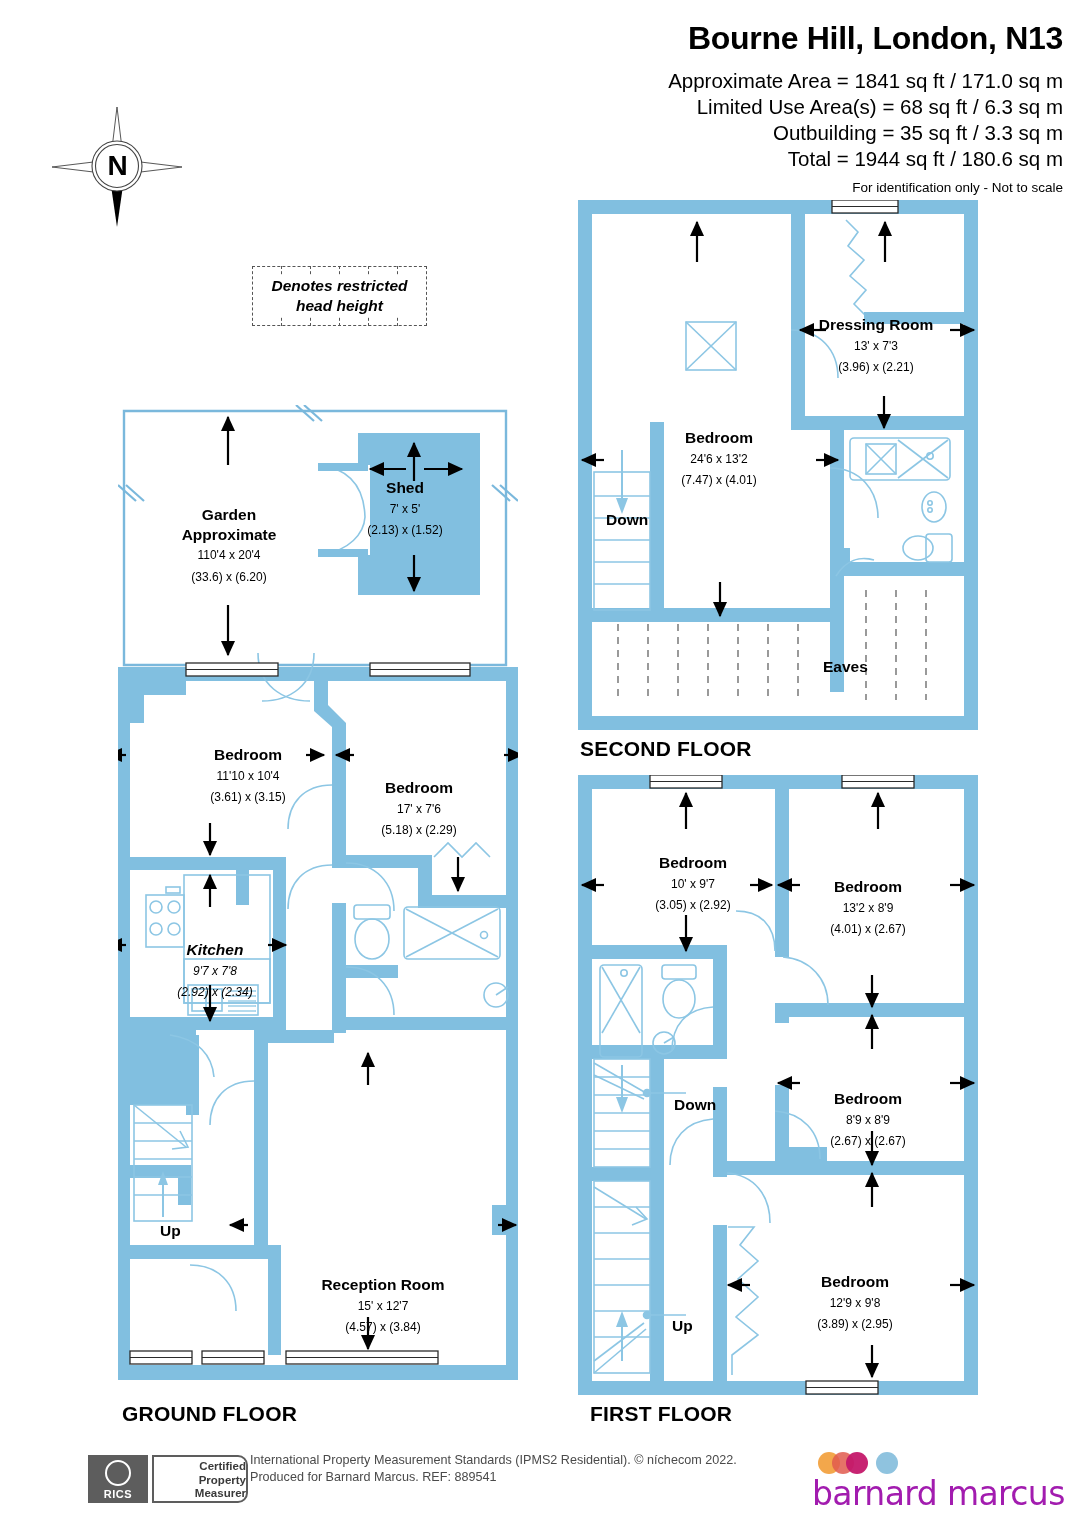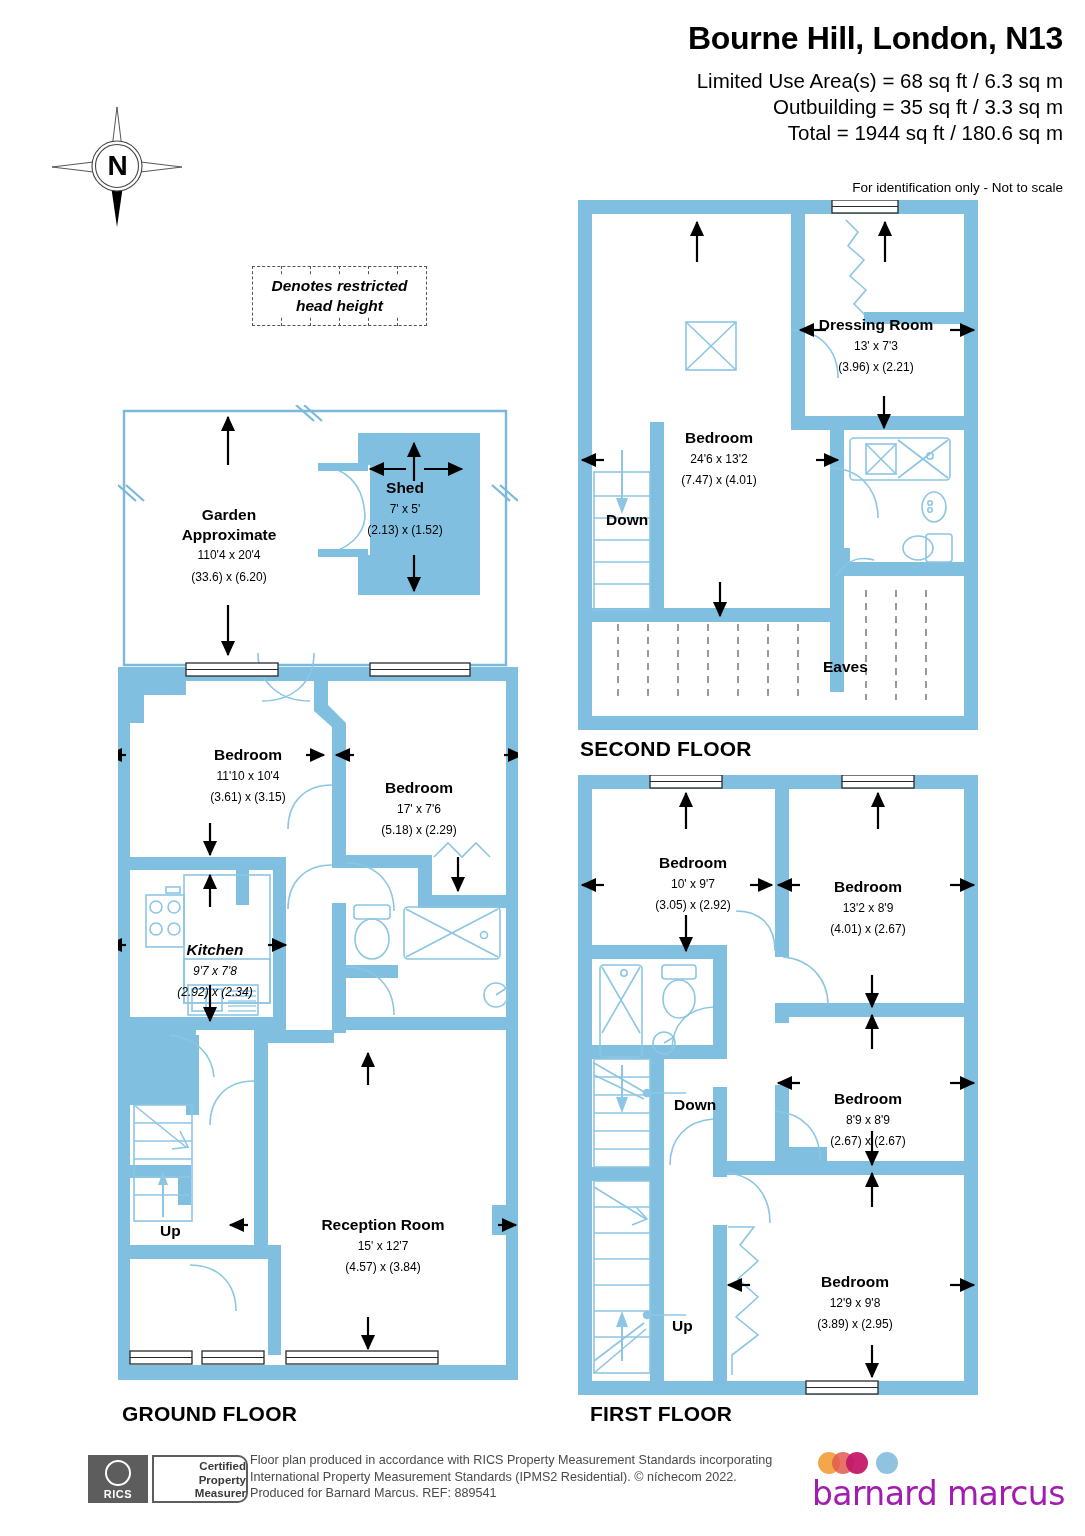--- a/index.html
+++ b/index.html
@@ -47,20 +47,21 @@
   #bm-dots i{position:absolute;top:0;width:22px;height:22px;border-radius:50%;display:block;}
   #bm-name{position:absolute;left:4px;top:22px;font-size:33px;letter-spacing:-0.6px;
       color:#a21caf;font-family:"DejaVu Sans",sans-serif;}
 </style>
 </head>
 <body>
 
 <div class="abs" id="title">Bourne Hill, London, N13</div>
 
 <div class="abs" id="hdr-lines">
+  <div class="hdr-line">Approximate Area = 1841 sq ft / 171.0 sq m</div>
   <div class="hdr-line">Limited Use Area(s) = 68 sq ft / 6.3 sq m</div>
   <div class="hdr-line">Outbuilding = 35 sq ft / 3.3 sq m</div>
   <div class="hdr-line">Total = 1944 sq ft / 180.6 sq m</div>
 </div>
 
 <div class="abs" id="hdr-note">For identification only - Not to scale</div>
 
 <div class="abs" id="compass">
   <svg width="135" height="125" viewBox="0 0 135 125">
     <g fill="#ffffff" stroke="#444" stroke-width="0.9">
@@ -280,21 +281,21 @@
 <div class="rm" style="left:419px;top:778px;">
   <b>Bedroom</b>
   <span class="d">17' x 7'6</span><br>
   <span class="d">(5.18) x (2.29)</span>
 </div>
 <div class="rm" style="left:215px;top:940px;font-style:italic;">
   <b>Kitchen</b>
   <span class="d">9'7 x 7'8</span><br>
   <span class="d">(2.92) x (2.34)</span>
 </div>
-<div class="rm" style="left:383px;top:1215px;">
+<div class="rm" style="left:383px;top:1275px;">
   <b>Reception Room</b>
   <span class="d">15' x 12'7</span><br>
   <span class="d">(4.57) x (3.84)</span>
 </div>
 <div class="mini" style="left:160px;top:1222px;">Up</div>
 
 <div class="abs floor-label" style="left:122px;top:1402px;">GROUND FLOOR</div>
 
 <div class="plan" id="second-plan" style="left:578px;top:200px;">
 <svg width="400" height="530" viewBox="0 0 400 530">
@@ -581,21 +582,20 @@
     <span class="rname">RICS</span>
   </div>
   <div id="rics-txt">
     <div>Certified</div>
     <div>Property</div>
     <div>Measurer</div>
   </div>
 </div>
 
 <div class="abs" id="foot-text">
-  <div>Floor plan produced in accordance with RICS Property Measurement Standards incorporating</div>
   <div>International Property Measurement Standards (IPMS2 Residential).   © níchecom 2022.</div>
   <div>Produced for Barnard Marcus.   REF: 889541</div>
 </div>
 
 <div class="abs" id="bm-logo">
   <span id="bm-dots">
     <i style="left:0;background:#f2a03c;opacity:.92"></i>
     <i style="left:14px;background:#e05a4e;opacity:.85"></i>
     <i style="left:28px;background:#c4186a;opacity:.95"></i>
     <i style="left:58px;background:#8fc3df"></i>

